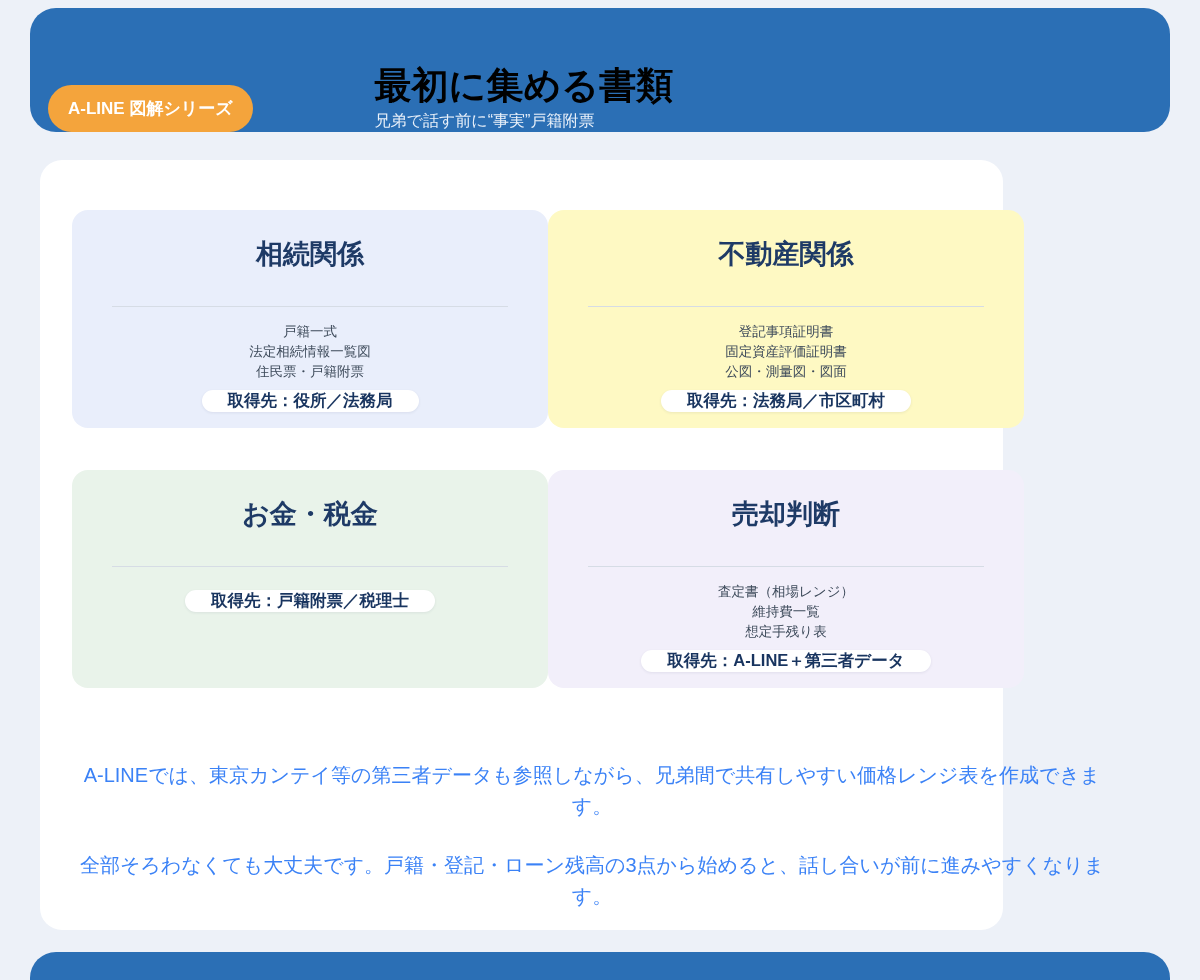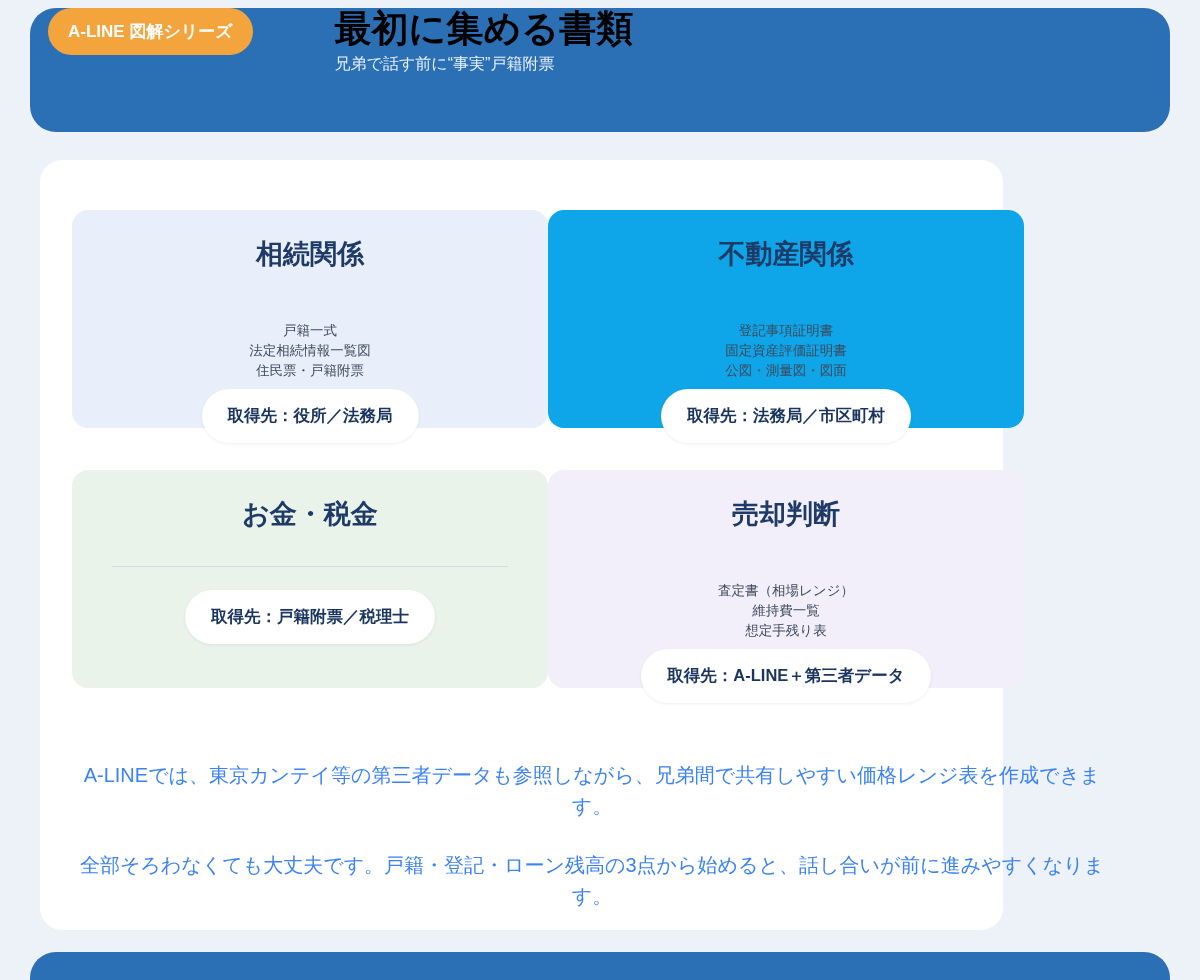--- a/index.html
+++ b/index.html
@@ -12,22 +12,23 @@
   body { position: relative; }
 
   
   .header {
     position: absolute;
     left: 30px; top: 8px;
     width: 1140px; height: 124px;
     background: #2b6fb5;
     border-radius: 26px;
     display: flex;
-    align-items: flex-start;
+    align-items: flex-end;
     padding: 0 18px;
+    gap: 40px;
   }
   .badge {
     background: #f4a43c;
     color: #ffffff;
     font-weight: 700;
     font-size: 17px;
     padding: 12px 20px;
     border-radius: 999px;
     white-space: nowrap;
   }
@@ -62,21 +63,21 @@
   .card {
     height: 218px;
     border-radius: 16px;
     display: flex;
     flex-direction: column;
     align-items: center;
     padding-top: 26px;
     text-align: center;
   }
   .card-blue   { background: #e9eefb; }
-  .card-orange { background: #0ea5e9; }
+  .card-orange { background: #fef9c3; }
   .card-green  { background: #e9f3ea; }
   .card-purple { background: #f2effa; }
 
   .card-title {
     font-size: 27px;
     font-weight: 700;
     color: #1e3a66;
   }
   .divider {
     width: 396px;
@@ -89,21 +90,21 @@
   }
   .doc-list li {
     font-size: 13.5px;
     line-height: 20px;
     color: #3d4a5a;
   }
   .source-pill {
     margin-top: 8px;
     background: #ffffff;
     border-radius: 999px;
-    padding: 16px 26px;
+    padding: 0 26px;
     font-weight: 700;
     font-size: 16.5px;
     color: #18345f;
     box-shadow: 0 1px 3px rgba(20,40,80,.08);
     white-space: nowrap;
   }
 
   
   .notes {
     margin-top: 72px;

